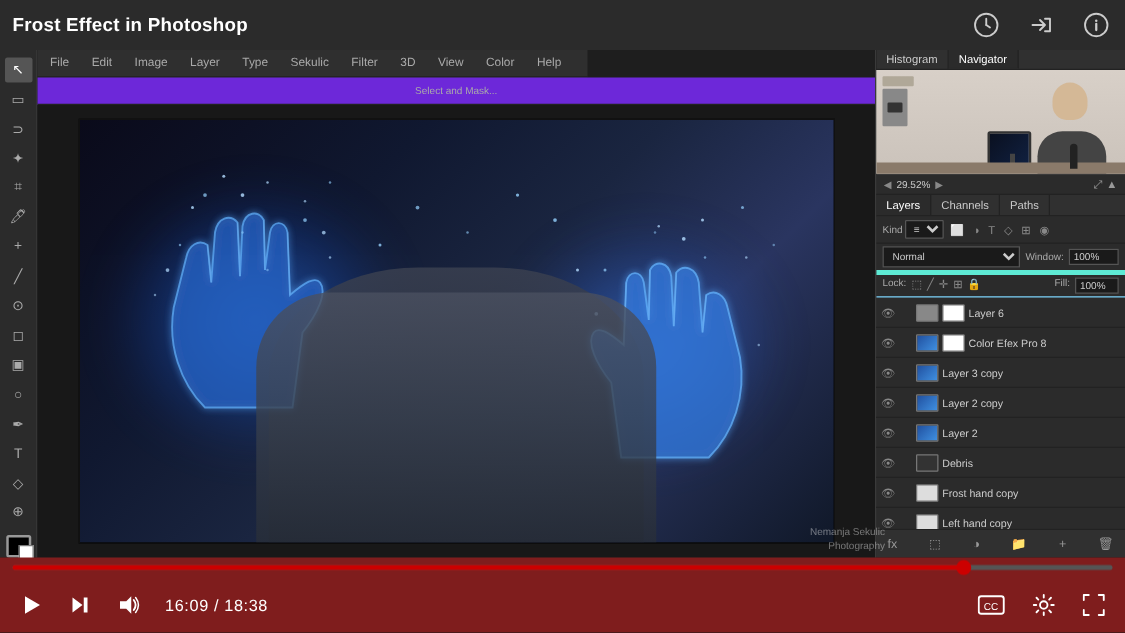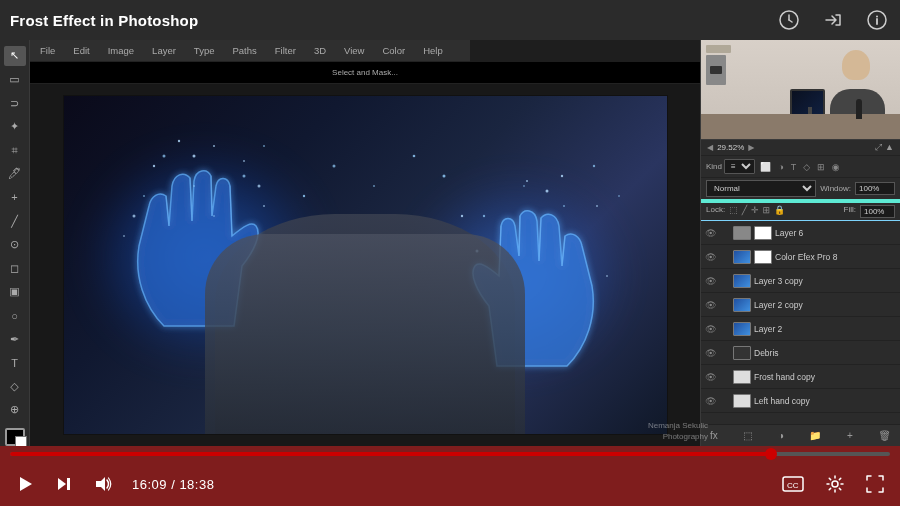--- a/index.html
+++ b/index.html
@@ -102,21 +102,21 @@
     #canvas-area {
       flex: 1;
       background: #1e1e1e;
       display: flex;
       flex-direction: column;
       position: relative;
     }
 
     #ps-options-bar {
       height: 22px;
-      background: #000000;
+      background: #6d28d9;
       display: flex;
       align-items: center;
       padding: 0 8px;
       gap: 8px;
       font-size: 9px;
       color: #aaa;
       border-bottom: 1px solid #222;
     }
 
     #video-canvas {
@@ -600,21 +600,21 @@
   </div>
 
   <div id="canvas-area">
 
     <div id="ps-toolbar-top">
       <span class="ps-menu-item">File</span>
       <span class="ps-menu-item">Edit</span>
       <span class="ps-menu-item">Image</span>
       <span class="ps-menu-item">Layer</span>
       <span class="ps-menu-item">Type</span>
-      <span class="ps-menu-item">Paths</span>
+      <span class="ps-menu-item">Sekulic</span>
       <span class="ps-menu-item">Filter</span>
       <span class="ps-menu-item">3D</span>
       <span class="ps-menu-item">View</span>
       <span class="ps-menu-item">Color</span>
       <span class="ps-menu-item">Help</span>
     </div>
 
     <div id="ps-options-bar">
       <span style="font-size:8px; color:#aaa; flex:1; text-align:center;">Select and Mask...</span>
     </div>
@@ -687,20 +687,24 @@
           <circle cx="555" cy="100" r="1" fill="rgba(150,210,255,0.5)"></circle>
         </svg>
 
       </div>
     </div>
   </div>
 
   <div id="ps-right-panel">
 
     <div id="navigator-panel">
+      <div id="histogram-nav-tab">
+        <div class="panel-tab">Histogram</div>
+        <div class="panel-tab active">Navigator</div>
+      </div>
       <div id="webcam-view">
 
         <div style="position:absolute;top:0;left:0;right:0;bottom:0;background:linear-gradient(180deg,#d8d0c8 0%,#c8c0b8 100%);"></div>
 
         <div style="position:absolute;top:5px;left:5px;width:25px;height:8px;background:#b0a898;border-radius:1px;"></div>
         <div style="position:absolute;top:15px;left:5px;width:20px;height:30px;background:#888;border-radius:1px;display:flex;align-items:center;justify-content:center;">
           <div style="width:12px;height:8px;background:#333;border-radius:1px;"></div>
         </div>
 
         <div class="webcam-monitor">
@@ -722,20 +726,25 @@
       <span class="zoom-arrow">◀</span>
       <span class="zoom-value">29.52%</span>
       <span class="zoom-arrow">▶</span>
       <div style="margin-left:auto;display:flex;gap:3px;">
         <span style="color:#999;font-size:9px;cursor:pointer;">⤢</span>
         <span style="color:#999;font-size:9px;cursor:pointer;">▲</span>
       </div>
     </div>
 
     <div id="layers-section">
+      <div id="layers-tabs">
+        <div class="layers-tab active">Layers</div>
+        <div class="layers-tab">Channels</div>
+        <div class="layers-tab">Paths</div>
+      </div>
 
       <div id="layers-controls">
         <div class="layers-ctrl">
           <span class="ctrl-label">Kind</span>
           <select class="ctrl-select">
             <option>≡</option>
           </select>
         </div>
 
         <span style="font-size:9px;color:#888;cursor:pointer;padding:0 2px;">⬜</span>

